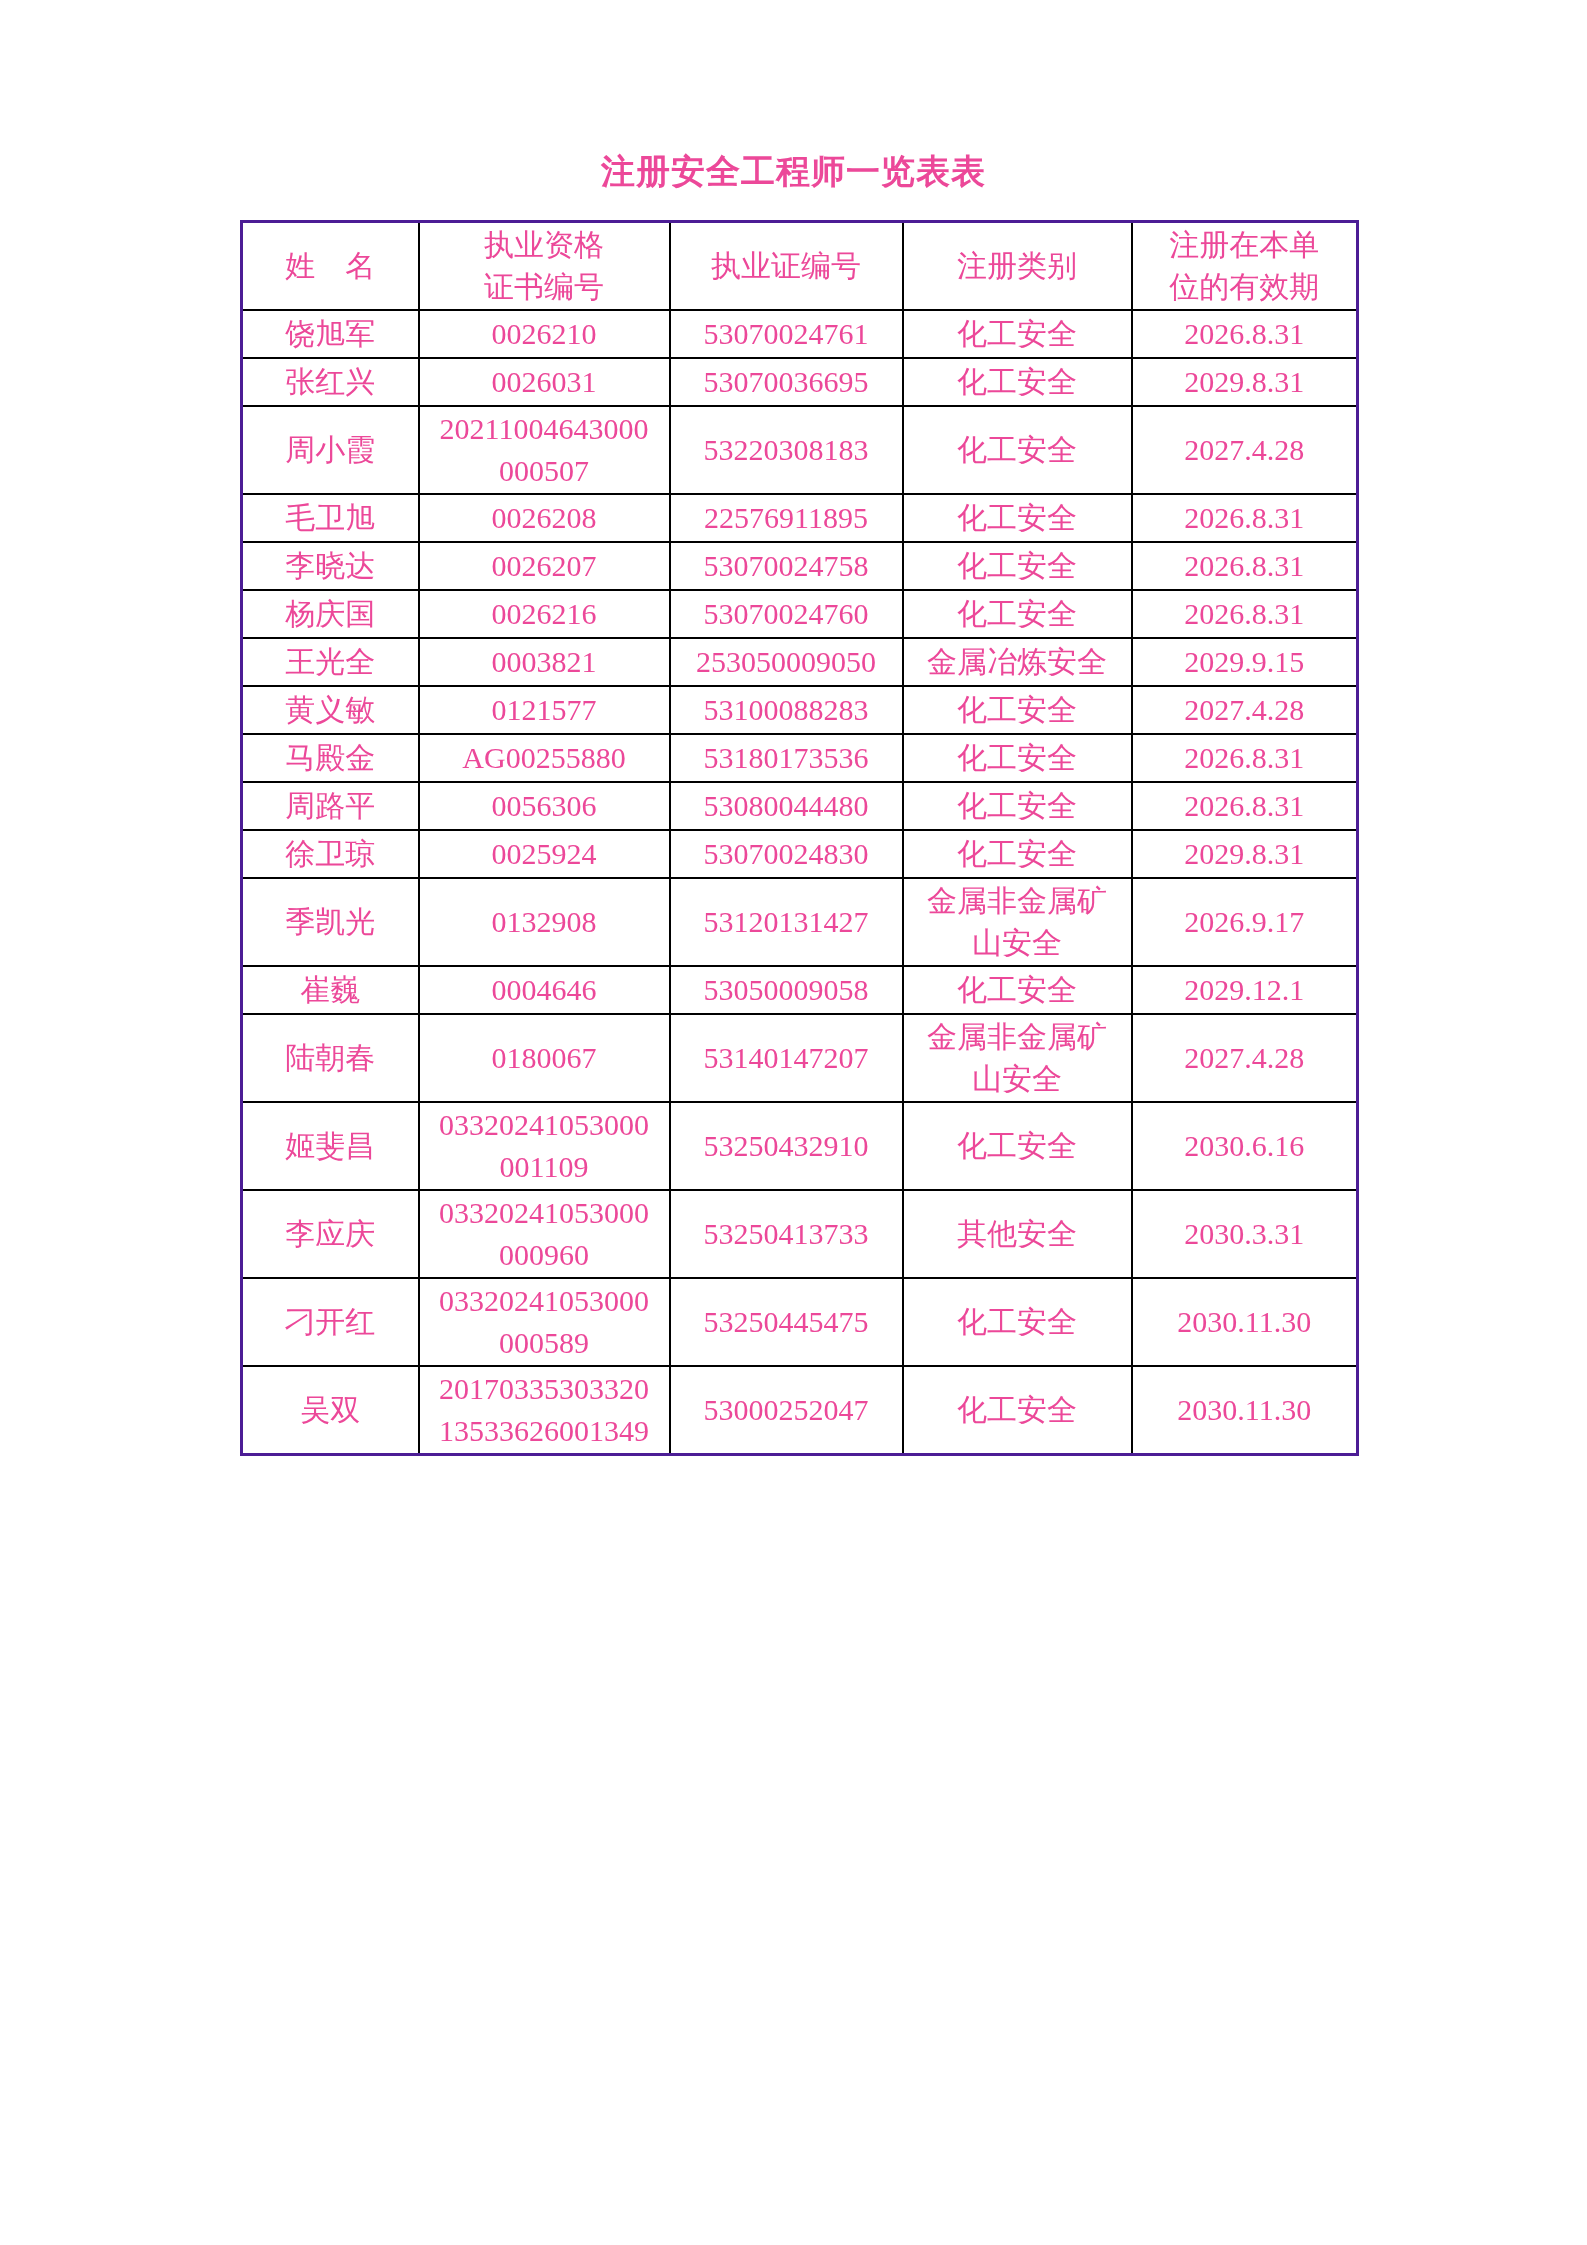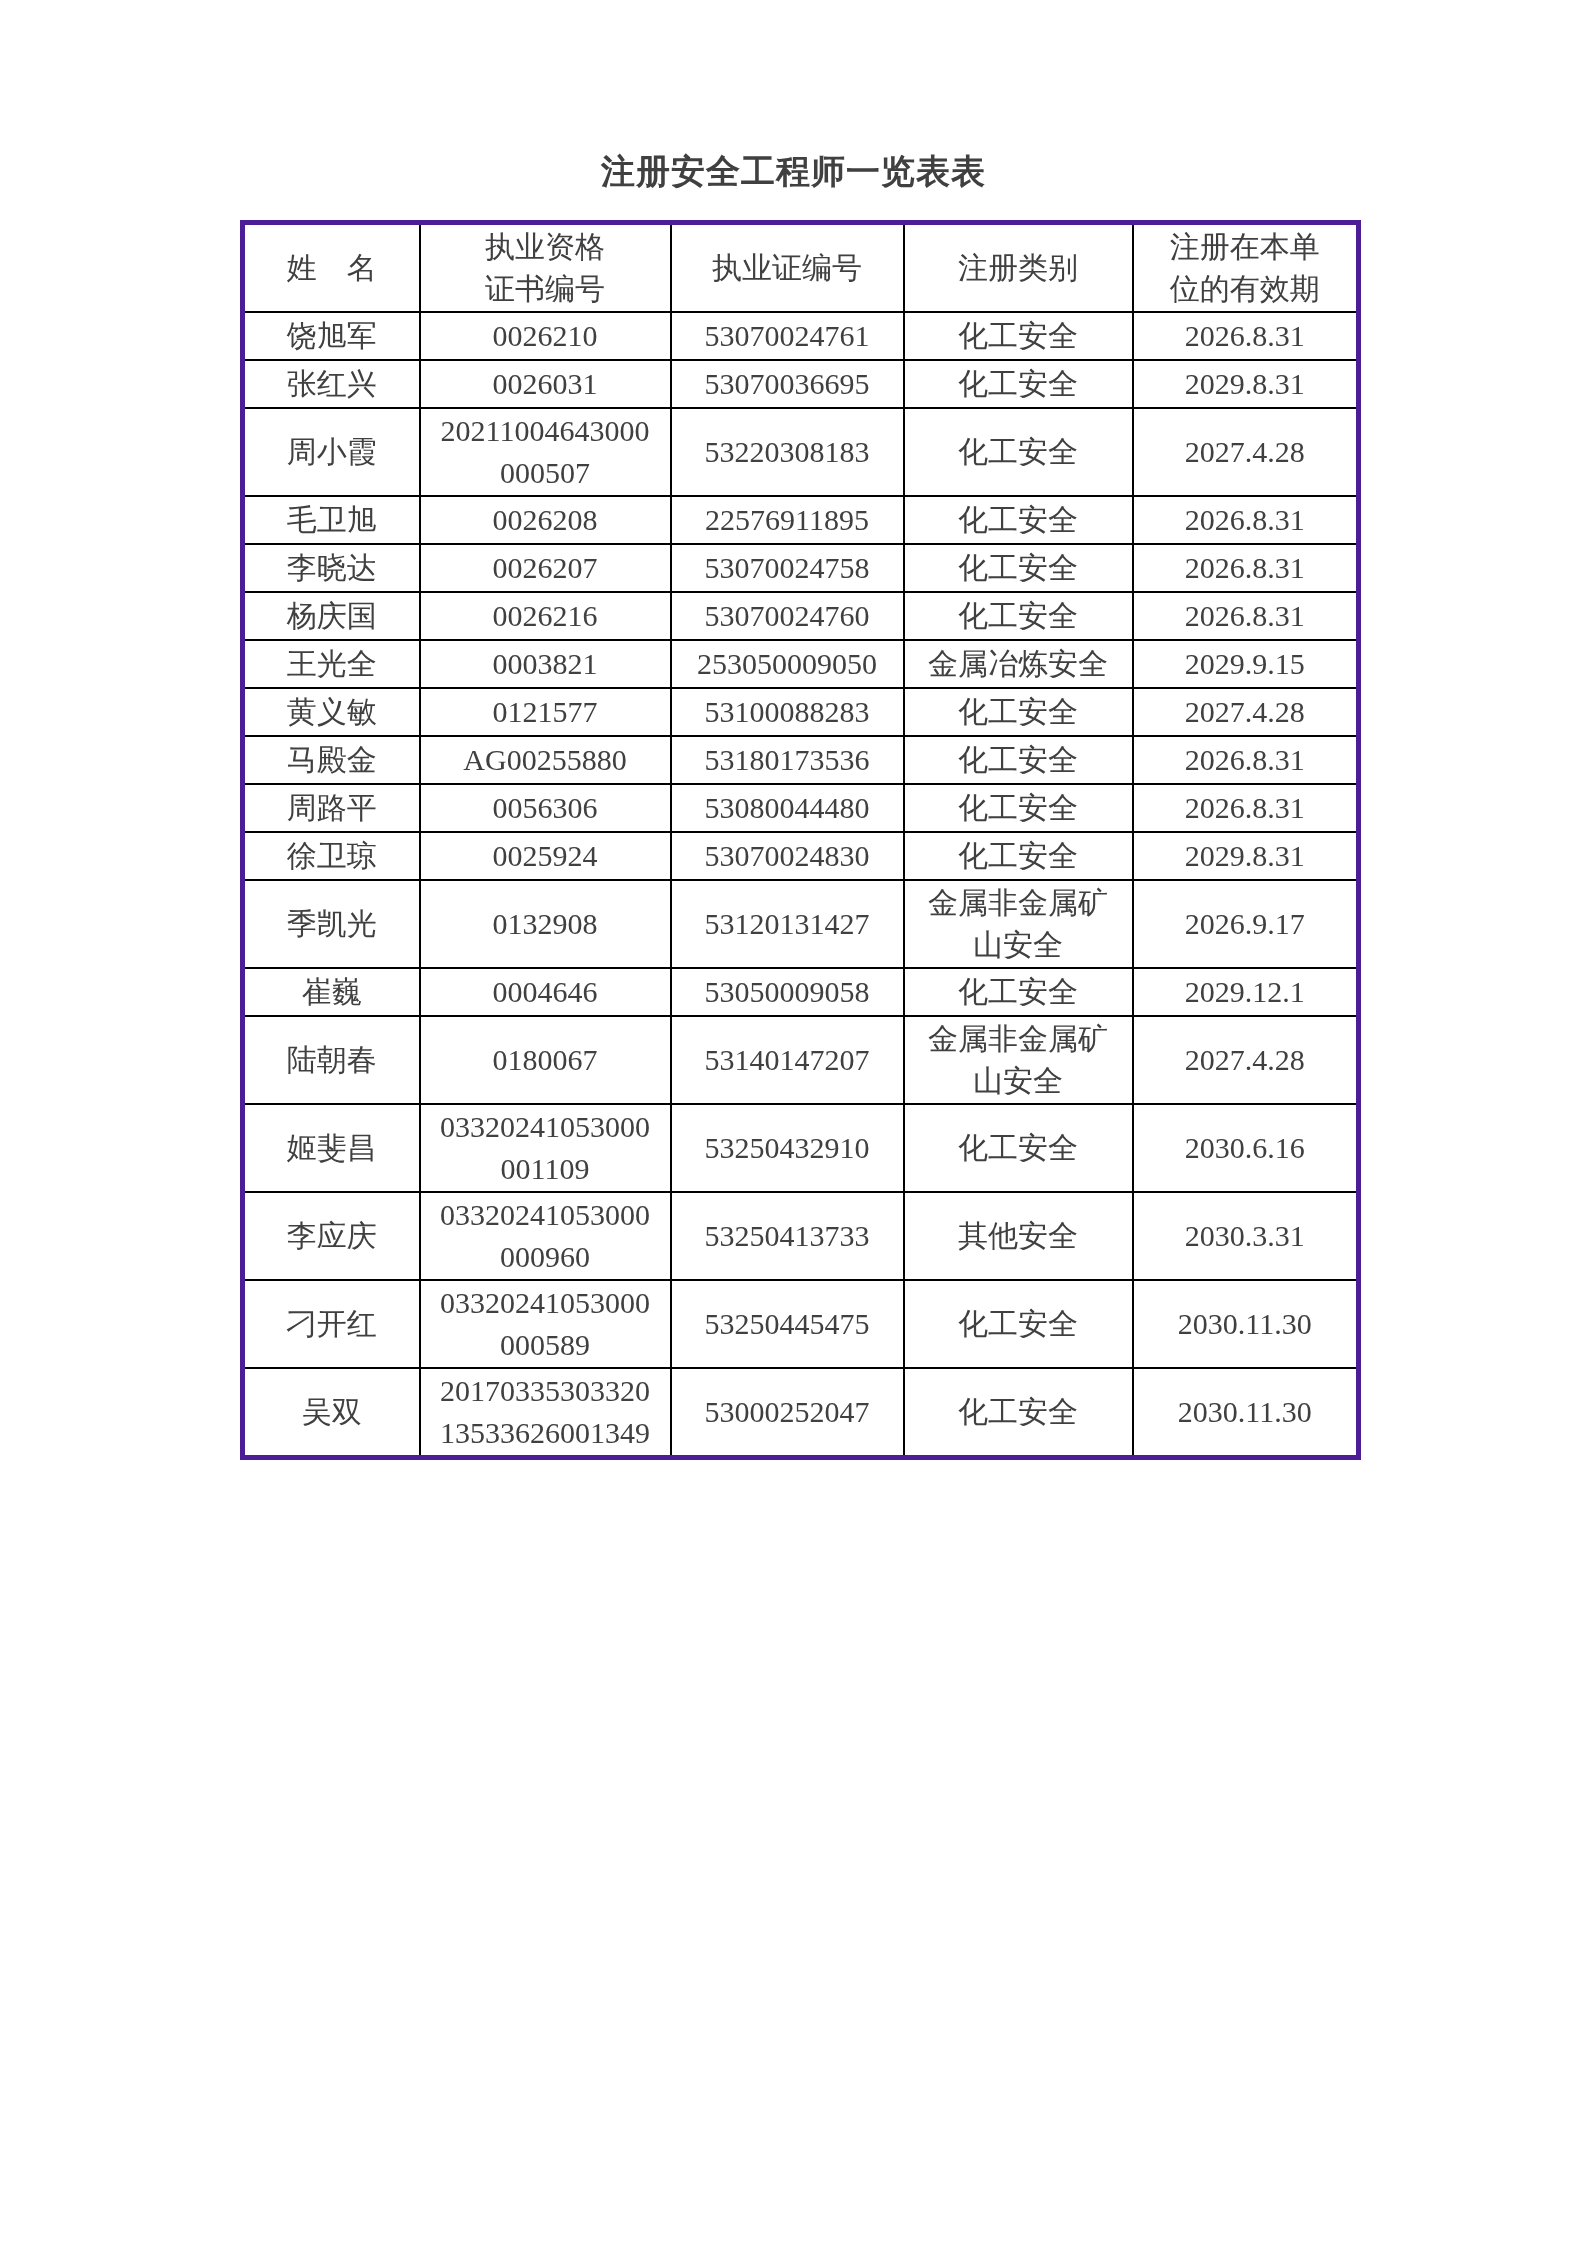--- a/index.html
+++ b/index.html
@@ -6,39 +6,39 @@
     margin: 0;
     padding: 0;
     background: #ffffff;
   }
   .page {
     position: relative;
     width: 1587px;
     height: 2245px;
     background: #ffffff;
     font-family: "Liberation Serif", "DejaVu Serif", serif;
-    color: #404040;
+    color: #ec4899;
     box-sizing: border-box;
     padding-top: 150px;
   }
   .doc-title {
     width: 1587px;
     text-align: center;
     font-size: 34px;
     font-weight: bold;
     letter-spacing: 1px;
     margin: 0 0 26px 0;
     line-height: 44px;
   }
   table.registry {
     border-collapse: collapse;
     table-layout: fixed;
     width: 1116px;
     margin-left: 240px;
-    border: 5px solid #4c1d95;
+    border: 3px solid #4c1d95;
   }
   table.registry th,
   table.registry td {
     border: 2px solid #000;
     text-align: center;
     vertical-align: middle;
     font-size: 30px;
     font-weight: normal;
     line-height: 42px;
     padding: 1px 6px;

